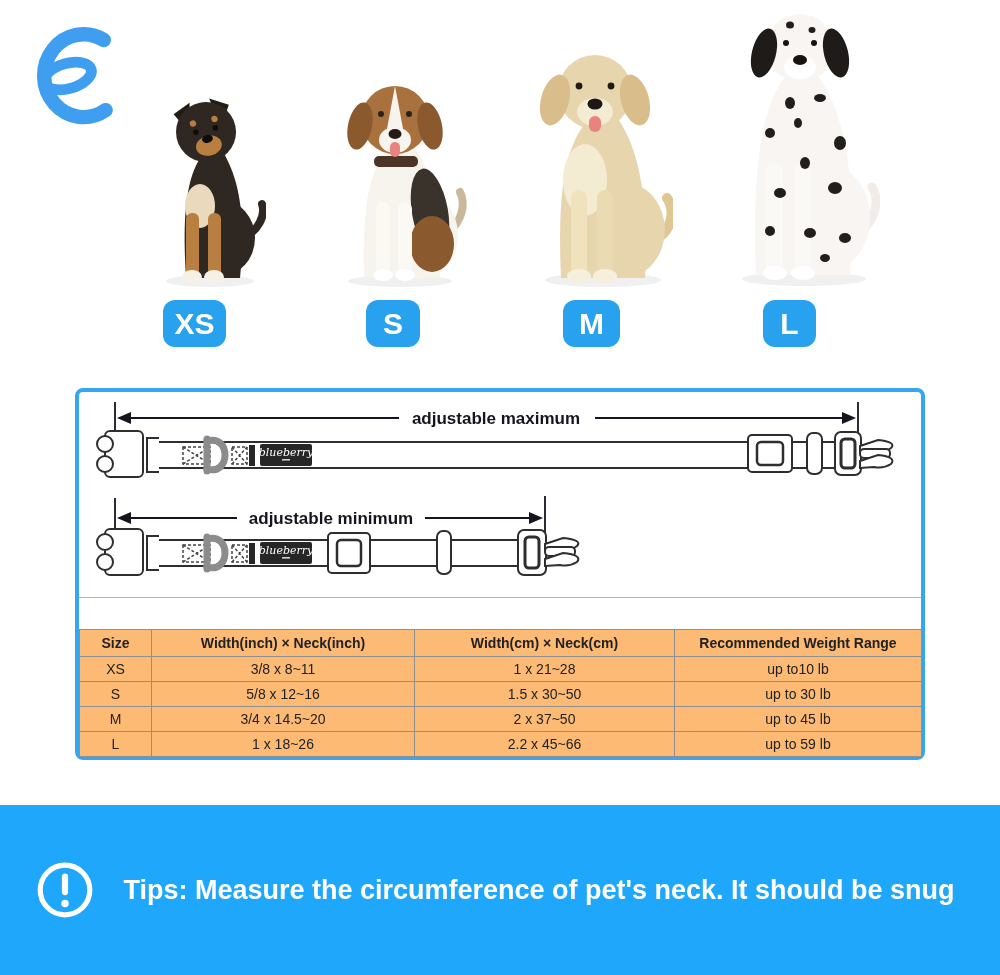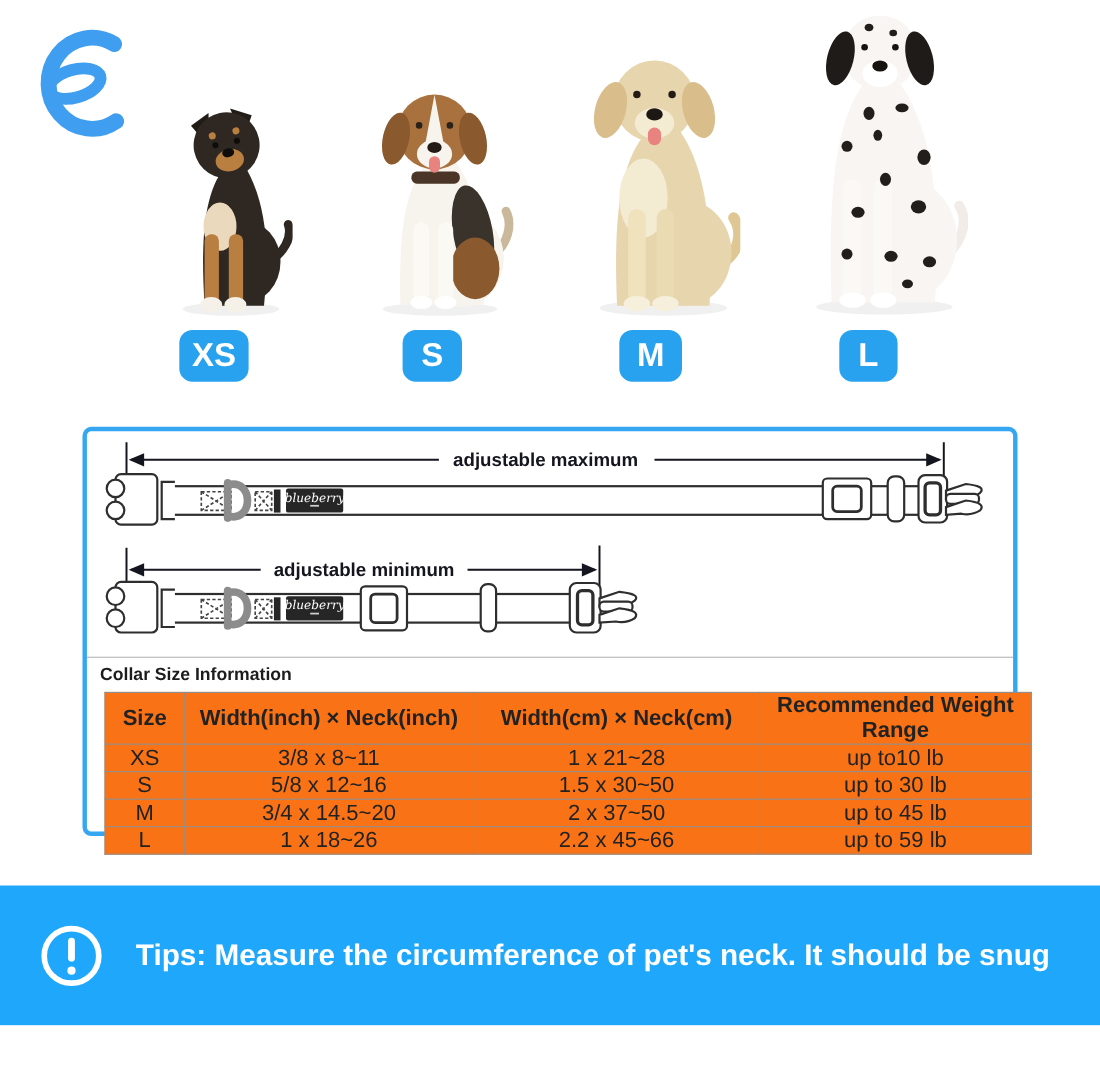--- a/index.html
+++ b/index.html
@@ -25,28 +25,28 @@
   
   .info-box { position:absolute; left:75px; top:388px; width:850px; height:372px;
               background:#fff; border:4px solid #35a6f2; border-radius:8px; }
   .diagram-svg { position:absolute; left:0; }
   .diagram-top { top:6px; }
   .diagram-bottom { top:102px; }
   .box-divider { position:absolute; left:0; top:205px; width:842px; height:1px; background:#b5b5b5; }
   .table-title { position:absolute; left:12px; top:210px; font-size:16px; font-weight:bold; color:#1c1c1c; line-height:24px; }
 
   
-  .size-table { position:absolute; left:16px; top:237px; width:842px; border-collapse:collapse;
-                table-layout:fixed; background:#f97316; color:#222; font-size:20px; }
+  .size-table { position:absolute; left:0; top:237px; width:842px; border-collapse:collapse;
+                table-layout:fixed; background:#fdba74; color:#222; font-size:14px; }
   .size-table th, .size-table td { border:1px solid #8f8f8f; text-align:center; padding:0; }
   .size-table th { height:27px; font-weight:bold; }
   .size-table td { height:25px; font-weight:normal; }
 
   
-  .tips-banner { position:absolute; left:0; top:805px; width:1000px; height:127px;
+  .tips-banner { position:absolute; left:0; top:805px; width:1000px; height:170px;
                  background:#1fa7fb; display:flex; align-items:center; padding-left:34px; }
   .tips-icon { width:62px; height:62px; flex:0 0 62px; }
   .tips-text { flex:1; text-align:center; color:#fff; font-weight:bold; font-size:27px;
                line-height:35px; padding-right:28px; padding-left:10px; }
 
   
   .ln { stroke:#2e2e2e; stroke-width:2; fill:#fff; }
   .thin { stroke:#15151f; stroke-width:1.8; fill:none; }
   .arrowfill { fill:#15151f; stroke:none; }
   .dlabel { font-family:"Liberation Sans", sans-serif; font-size:17px; font-weight:bold; fill:#15151f; }
@@ -247,21 +247,20 @@
       <rect x="258" y="46" width="24" height="26" rx="4" fill="none" stroke="#2e2e2e" stroke-width="2.5"></rect>
       <rect x="358" y="37" width="14" height="43" rx="6" class="ln"></rect>
       <rect x="439" y="36" width="28" height="45" rx="6" class="ln"></rect>
       <rect x="446" y="43" width="14" height="31" rx="4" fill="none" stroke="#2e2e2e" stroke-width="3"></rect>
       <path d="M466,50 L484,44 Q504,46 498,52 Q490,58 481,56 L466,57 Z" class="ln"></path>
       <rect x="466" y="53" width="30" height="9" rx="4" class="ln"></rect>
       <path d="M466,65 L484,59 Q504,61 498,68 Q490,73 481,71 L466,72 Z" class="ln"></path>
     </svg>
 
     <div class="box-divider"></div>
-    <div class="table-title">Collar Size Information</div>
 
     <table class="size-table">
       <colgroup>
           <col style="width:72px">
           <col style="width:263px">
           <col style="width:260px">
           <col style="width:247px">
         </colgroup>
       <tbody>
           <tr>

